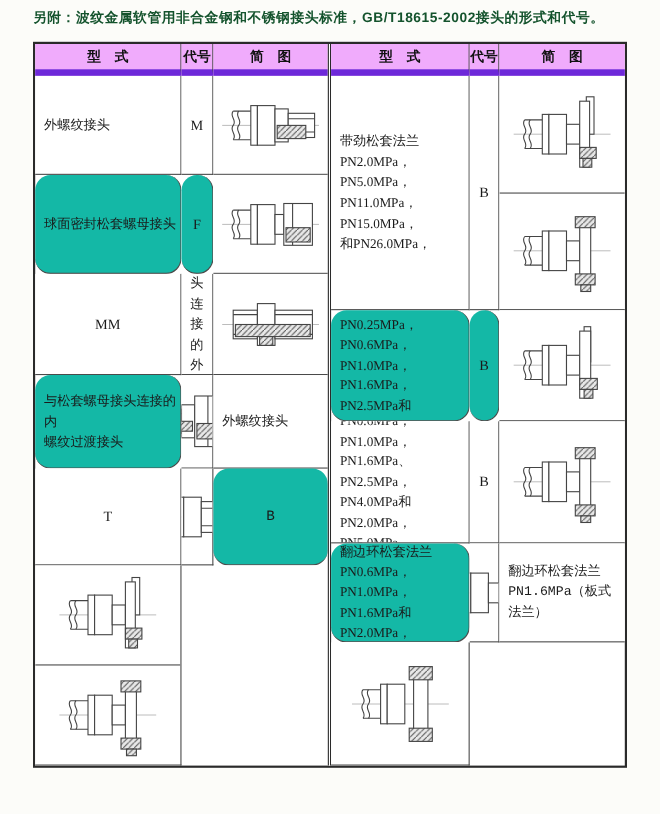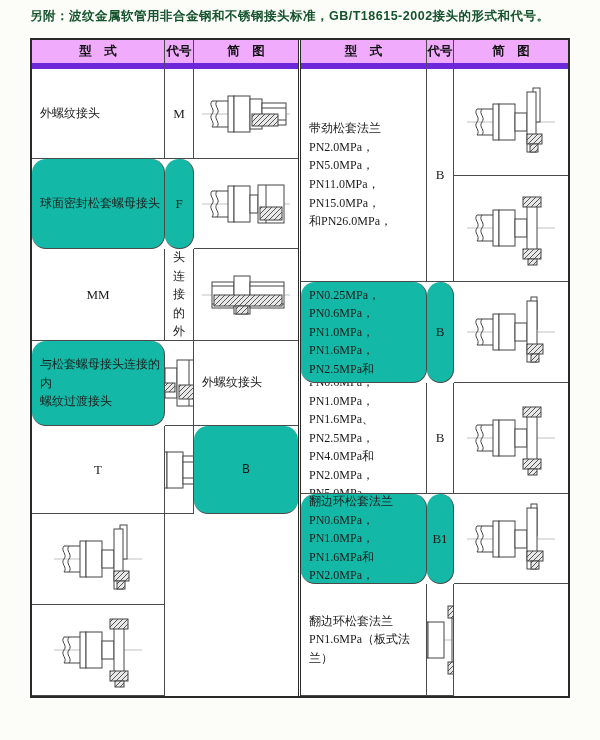--- a/index.html
+++ b/index.html
@@ -360,21 +360,20 @@
               <rect x="58" y="9" width="18" height="10" fill="url(#hp10)" stroke="#444" stroke-width="1"></rect>
               <rect x="58" y="61" width="18" height="10" fill="url(#hp10)" stroke="#444" stroke-width="1"></rect>
               <rect x="63" y="71" width="9" height="6" fill="url(#hp10)" stroke="#444" stroke-width="1"></rect>
             </svg>
           </div>
       </div>
 
       <div class="cell type hl">
           <span>翻边环松套法兰<br>PN0.6MPa，PN1.0MPa，<br>PN1.6MPa和PN2.0MPa，</span>
         </div>
-      <div class="cell code hl">B1</div>
       <div class="cell diag">
         <div class="dwrap">
             <svg width="92" height="80" viewBox="0 0 92 80">
               <defs>
                 <pattern id="hp11" width="5" height="5" patternUnits="userSpaceOnUse">
                   <rect width="5" height="5" fill="#e8e8e8"></rect>
                   <path d="M0 5 L5 0" stroke="#555" stroke-width="1"></path>
                 </pattern>
               </defs>
               <line x1="2" y1="40" x2="90" y2="40" stroke="#999" stroke-width="0.6"></line>

